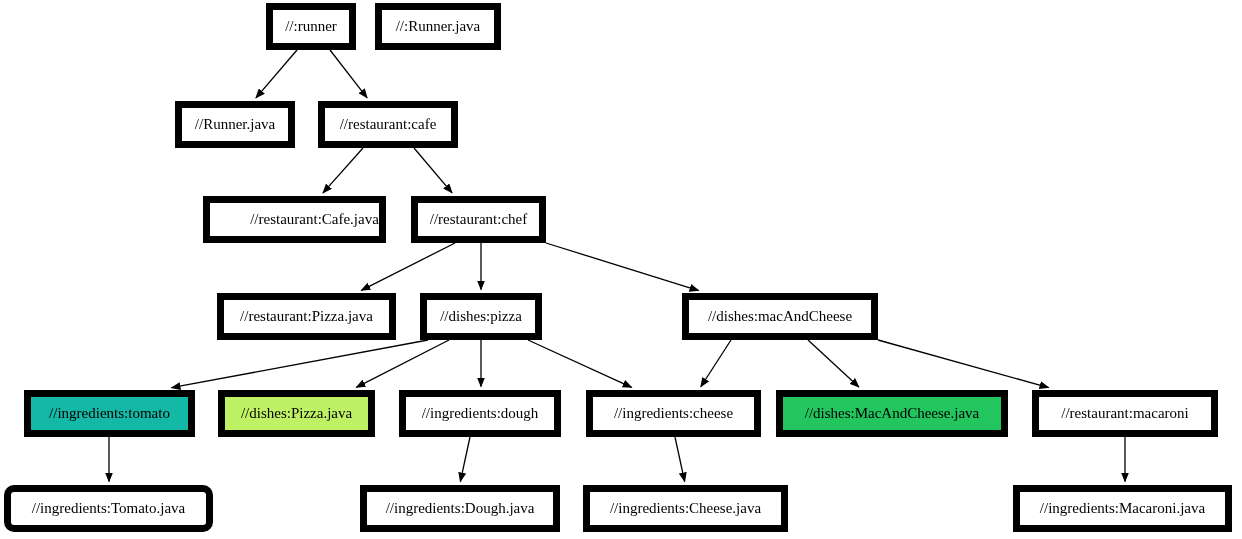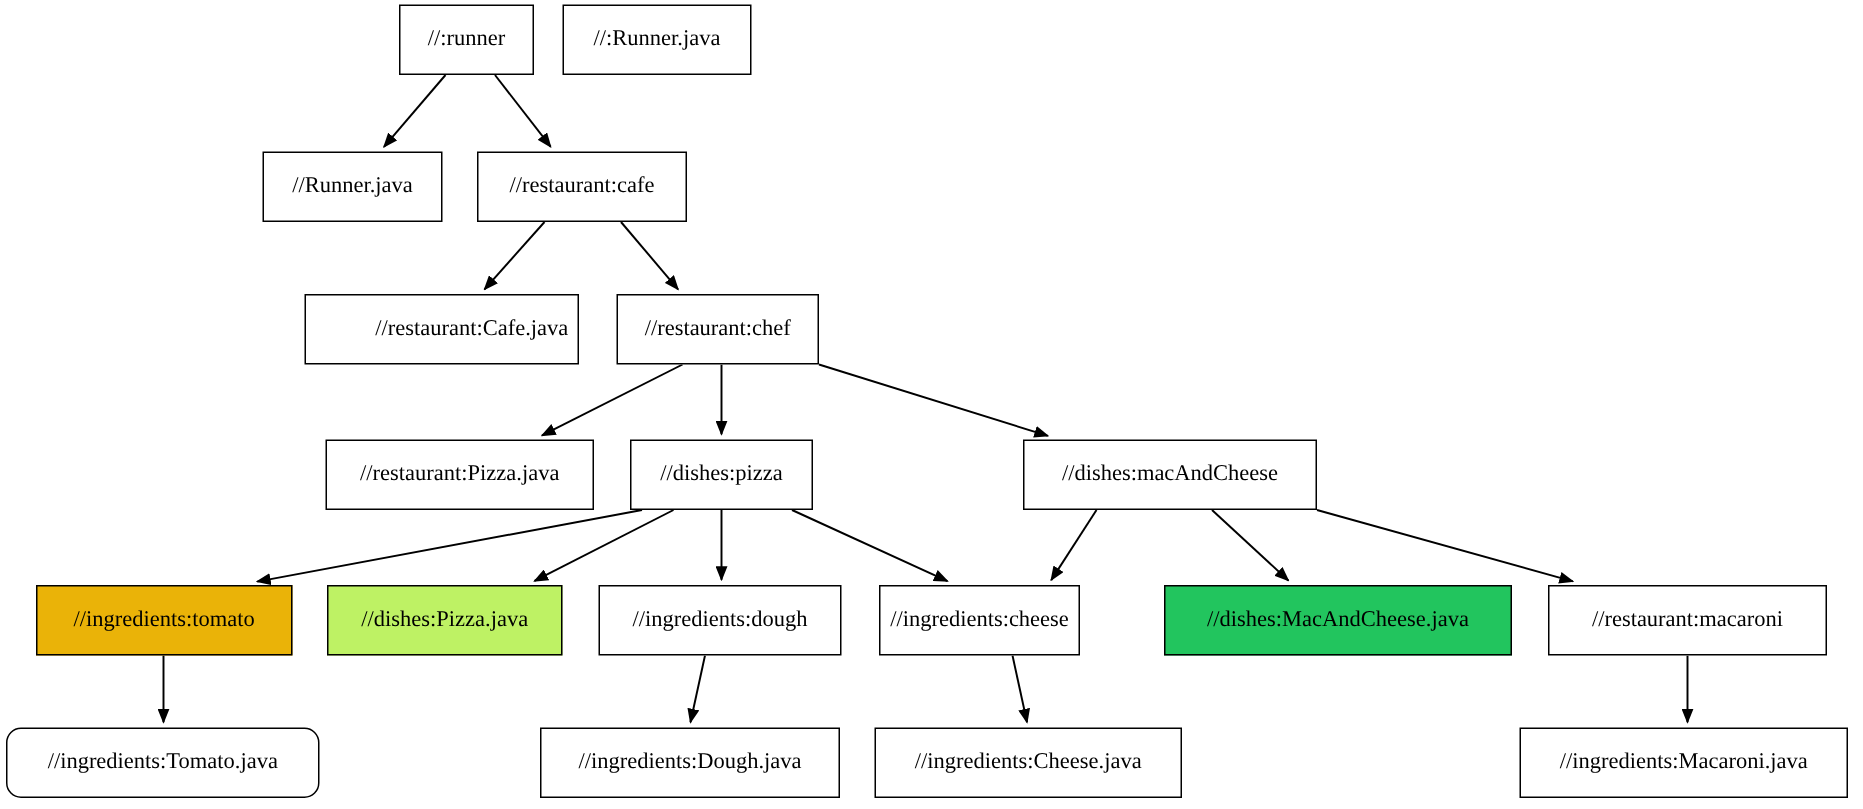--- a/index.html
+++ b/index.html
@@ -26,21 +26,21 @@
   #node-layer {
     position: absolute;
     left: 0;
     top: 0;
     width: 1242px;
     height: 539px;
   }
   .graph-node {
     position: absolute;
     box-sizing: border-box;
-    border: 1px solid #15803d;
+    border: 7px solid #15803d;
     background: #ffffff;
     display: flex;
     align-items: center;
     justify-content: center;
     white-space: nowrap;
   }
   .node-label {
     font-family: "Liberation Serif", "DejaVu Serif", serif;
     font-size: 15px;
     line-height: 15px;
@@ -102,30 +102,30 @@
       </div>
       <div class="graph-node" style="left: 217px; top: 293px; width: 179px; height: 47px; border-color: rgb(0, 0, 0); background: rgb(255, 255, 255);">
         <span class="node-label">//restaurant:Pizza.java</span>
       </div>
       <div class="graph-node" style="left: 420px; top: 293px; width: 122px; height: 47px; border-color: rgb(0, 0, 0); background: rgb(255, 255, 255);">
         <span class="node-label">//dishes:pizza</span>
       </div>
       <div class="graph-node" style="left: 682px; top: 293px; width: 196px; height: 47px; border-color: rgb(0, 0, 0); background: rgb(255, 255, 255);">
         <span class="node-label">//dishes:macAndCheese</span>
       </div>
-      <div class="graph-node" style="left: 24px; top: 390px; width: 171px; height: 47px; border-color: rgb(0, 0, 0); background: #eab308;">
+      <div class="graph-node" style="left: 24px; top: 390px; width: 171px; height: 47px; border-color: rgb(0, 0, 0); background: #14b8a6;">
         <span class="node-label">//ingredients:tomato</span>
       </div>
       <div class="graph-node" style="left: 218px; top: 390px; width: 157px; height: 47px; border-color: rgb(0, 0, 0); background: #bef264;">
         <span class="node-label">//dishes:Pizza.java</span>
       </div>
       <div class="graph-node" style="left: 399px; top: 390px; width: 162px; height: 47px; border-color: rgb(0, 0, 0); background: rgb(255, 255, 255);">
         <span class="node-label">//ingredients:dough</span>
       </div>
-      <div class="graph-node" style="left: 586px; top: 390px; width: 134px; height: 47px; border-color: rgb(0, 0, 0); background: rgb(255, 255, 255);">
+      <div class="graph-node" style="left: 586px; top: 390px; width: 175px; height: 47px; border-color: rgb(0, 0, 0); background: rgb(255, 255, 255);">
         <span class="node-label">//ingredients:cheese</span>
       </div>
       <div class="graph-node" style="left: 776px; top: 390px; width: 232px; height: 47px; border-color: rgb(0, 0, 0); background: #22c55e;">
         <span class="node-label">//dishes:MacAndCheese.java</span>
       </div>
       <div class="graph-node" style="left: 1032px; top: 390px; width: 186px; height: 47px; border-color: rgb(0, 0, 0); background: rgb(255, 255, 255);">
         <span class="node-label">//restaurant:macaroni</span>
       </div>
       <div class="graph-node" style="left: 4px; top: 485px; width: 209px; height: 47px; border-color: rgb(0, 0, 0); background: rgb(255, 255, 255); border-radius: 10px;">
         <span class="node-label">//ingredients:Tomato.java</span>

